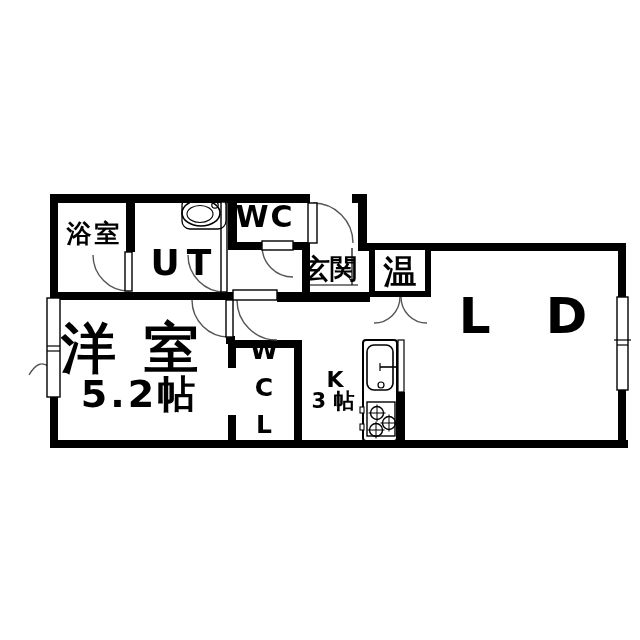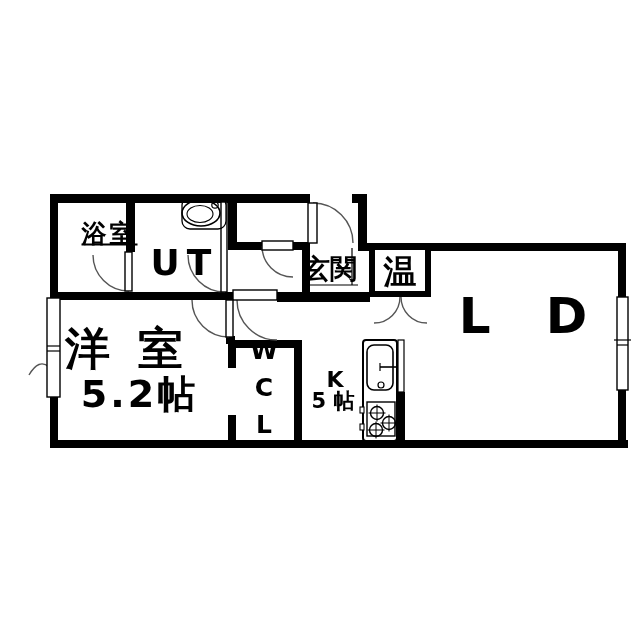--- a/index.html
+++ b/index.html
@@ -130,35 +130,36 @@
         <line x1="380.5" y1="423" x2="397.5" y2="423" stroke-width="1"></line>
         <circle cx="376" cy="430" r="6.5"></circle>
         <line x1="376" y1="421.5" x2="376" y2="438.5" stroke-width="1"></line>
         <line x1="367.5" y1="430" x2="384.5" y2="430" stroke-width="1"></line>
       </g>
       <rect x="360" y="407" width="4" height="6" fill="#fff" stroke="#000" stroke-width="1.1"></rect>
       <rect x="360" y="424" width="4" height="6" fill="#fff" stroke="#000" stroke-width="1.1"></rect>
     </g>
   </svg>
 
-  <div class="label" style="left:108px;top:233px;font-size:25px;letter-spacing:3px;text-indent:3px;text-decoration:underline;">浴室</div>
+  <div class="label" style="left:93px;top:233px;font-size:25px;letter-spacing:3px;text-indent:3px;">浴室</div>
 
   <div class="label" style="left:181px;top:263px;font-size:36px;letter-spacing:7px;text-indent:7px;">UT</div>
 
+  <div class="label" style="left:264px;top:217px;font-size:30px;letter-spacing:2px;text-indent:2px;">WC</div>
 
   <div class="label" style="left:330px;top:268px;font-size:27px;">玄関</div>
 
   <div class="label" style="left:400px;top:271px;font-size:33px;">温</div>
 
   <div class="label" style="left:523px;top:316px;font-size:50px;letter-spacing:55px;text-indent:55px;">LD</div>
 
 
-  <div class="label" style="left:124px;top:348px;font-size:45px;letter-spacing:28px;text-indent:28px;">洋室</div>
+  <div class="label" style="left:130px;top:348px;font-size:55px;letter-spacing:28px;text-indent:28px;">洋室</div>
 
   <div class="label" style="left:138px;top:394px;font-size:38px;letter-spacing:3px;text-indent:3px;">5.2帖</div>
 
   <div class="label v-label" style="left:264px;top:391px;font-size:25px;letter-spacing:8px;">WCL</div>
 
   <div class="label" style="left:335px;top:380px;font-size:22px;">K</div>
 
-  <div class="label" style="left:333px;top:401px;font-size:21px;">5 帖</div>
+  <div class="label" style="left:333px;top:401px;font-size:21px;">3 帖</div>
 
 </div>
 
 </body></html>

